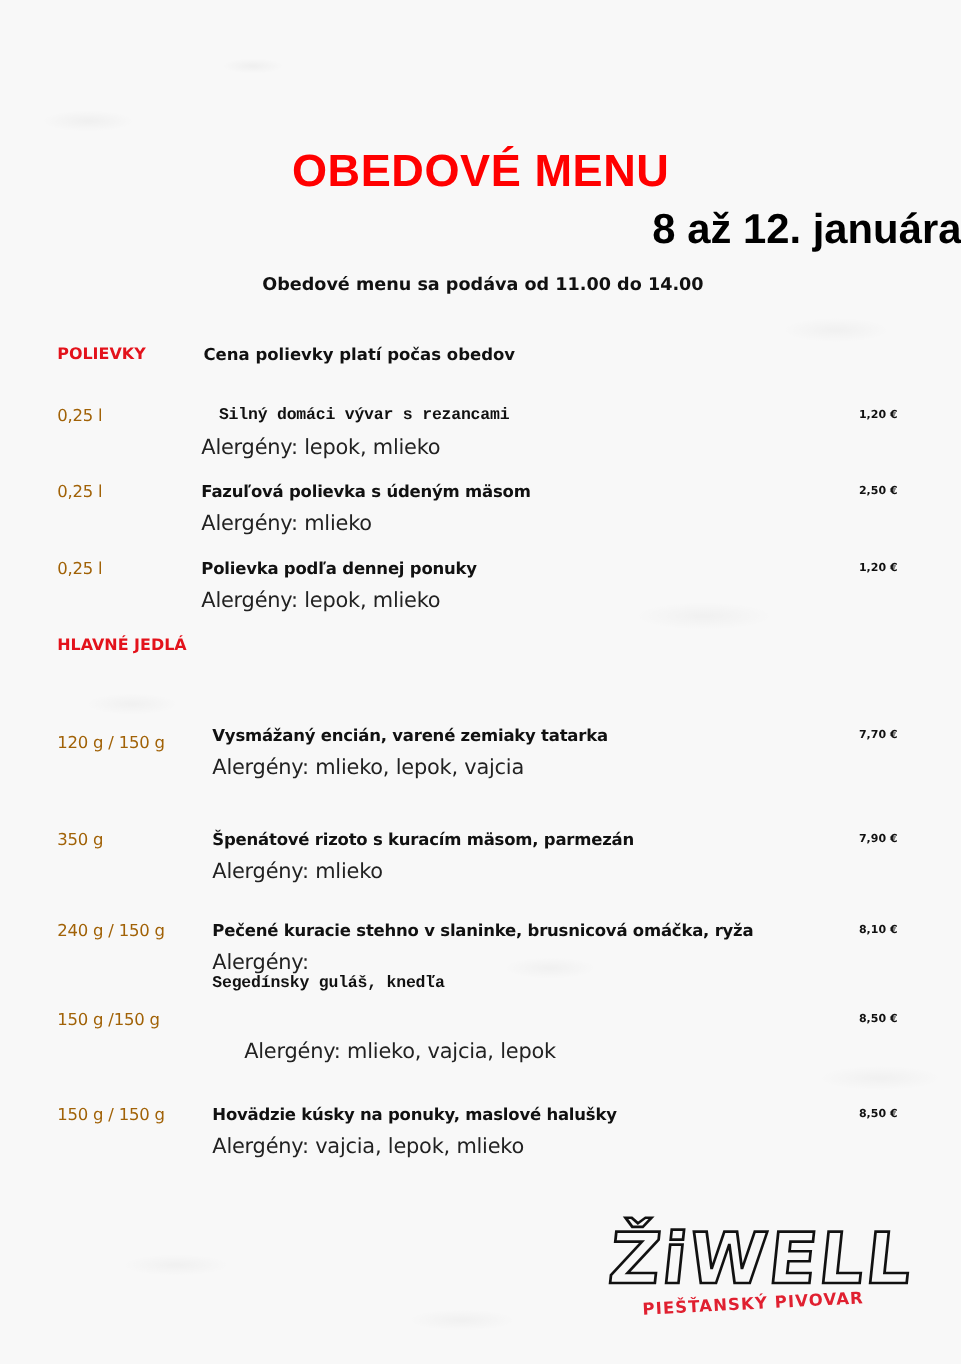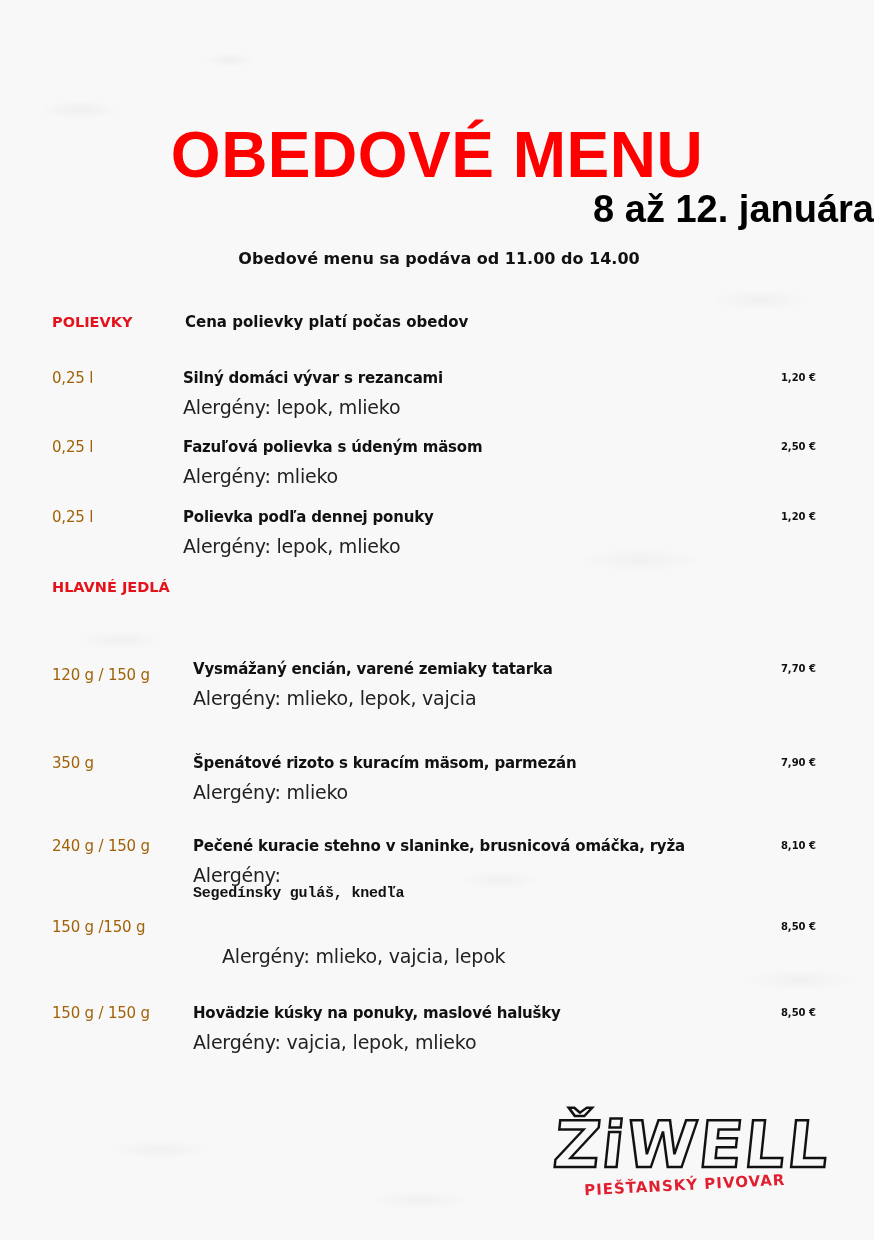--- a/index.html
+++ b/index.html
@@ -24,21 +24,21 @@
         radial-gradient(ellipse 70px 14px at 160px 1150px, rgba(0,0,0,0.03), transparent 70%),
         radial-gradient(ellipse 70px 14px at 420px 1200px, rgba(0,0,0,0.03), transparent 70%),
         #f8f8f8;
       pointer-events: none;
     }
     .abs { position: absolute; white-space: nowrap; }
     .title {
       left: 0; width: 874px; text-align: center;
       top: 125px;
       font-family: "Liberation Sans", sans-serif;
-      font-weight: 700; font-size: 64px; line-height: 60px;
+      font-weight: 700; font-size: 41px; line-height: 60px;
       color: #ff0000; letter-spacing: 0.5px;
     }
     .subtitle {
       left: 0; width: 874px; text-align: right;
       top: 185px;
       font-family: "Liberation Sans", sans-serif;
       font-weight: 700; font-size: 38px; line-height: 48px;
       color: #000000;
       padding-left: 4px;
     }
@@ -102,21 +102,21 @@
 
 <div class="abs title">OBEDOVÉ MENU</div>
 <div class="abs subtitle">8 až 12. januára</div>
 <div class="abs hours">Obedové menu sa podáva od 11.00 do 14.00</div>
 
 <div class="abs section" style="top:312px;">POLIEVKY</div>
 <div class="abs note" style="top:311px;">Cena polievky platí počas obedov</div>
 
 <div>
   <div class="abs qty" style="top:367px;">0,25 l</div>
-  <div class="abs name" style="top:367px;left:183px;">Silný domáci vývar s rezancami</div>
+  <div class="abs name" style="top:367px;left:199px;font-family:Liberation Mono, monospace;">Silný domáci vývar s rezancami</div>
   <div class="abs allergen" style="top:396px;left:183px;">Alergény: lepok, mlieko</div>
   <div class="abs price" style="top:367px;">1,20 €</div>
 </div>
 
 <div>
   <div class="abs qty" style="top:436px;">0,25 l</div>
   <div class="abs name" style="top:436px;left:183px;">Fazuľová polievka s údeným mäsom</div>
   <div class="abs allergen" style="top:465px;left:183px;">Alergény: mlieko</div>
   <div class="abs price" style="top:436px;">2,50 €</div>
 </div>

